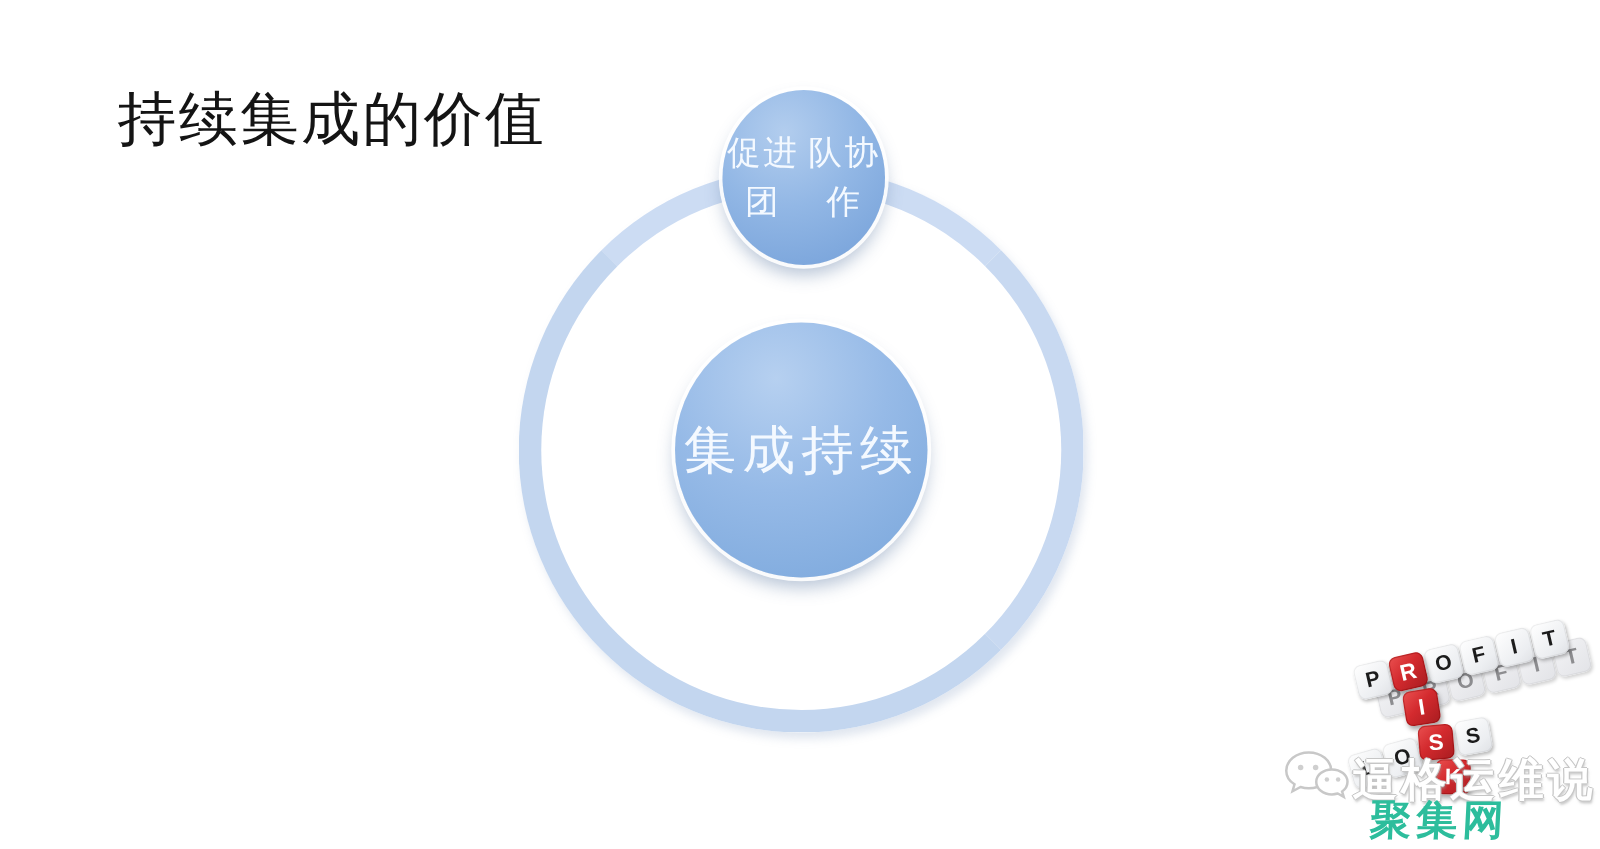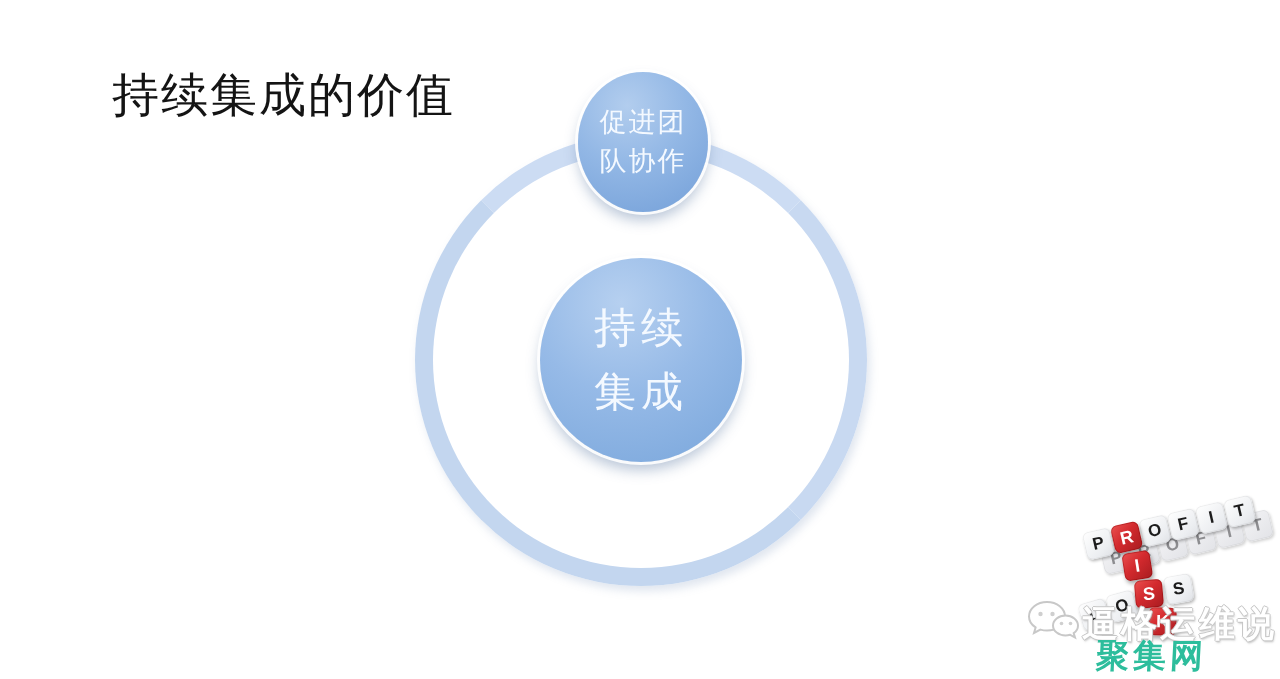--- a/index.html
+++ b/index.html
@@ -5,41 +5,41 @@
   * { margin:0; padding:0; box-sizing:border-box; }
   html,body { background:#ffffff; }
   body { font-family:"Liberation Sans","DejaVu Sans",sans-serif; }
   .stage {
     position:relative; width:1280px; height:679px;
     background:#ffffff; overflow:hidden;
   }
 
   
   .slide-title {
-    position:absolute; left:112px; top:64px;
+    position:absolute; left:94px; top:64px;
     font-family:"DejaVu Serif","Liberation Serif",serif;
     font-size:47px; font-weight:500; color:#141414;
     letter-spacing:2px; white-space:nowrap;
   }
 
   
   .ring {
     position:absolute; left:415px; top:134px;
     width:452px; height:452px; border-radius:50%;
     border:18px solid #c3d6ef;
     border-top-color:#ccdcf3; border-right-color:#c8d9f1;
     box-shadow:3px 5px 8px rgba(130,155,190,0.25);
     z-index:1;
   }
 
   
   .node {
     position:absolute; border-radius:50%;
-    display:flex; flex-direction:column; align-items:center; justify-content:center;
-    color:#f4f9ff; text-align:left; z-index:2;
+    display:flex; flex-direction:row; align-items:center; justify-content:center;
+    color:#f4f9ff; text-align:center; z-index:2;
     background:radial-gradient(circle at 38% 24%, #b2cdee 0%, #92b7e5 45%, #739fd8 100%);
     box-shadow:0 0 0 3px rgba(255,255,255,0.9), 0 8px 14px rgba(95,125,165,0.45);
   }
   .node-center {
     left:540px; top:258px; width:202px; height:204px;
     font-size:42px; line-height:64px; letter-spacing:5px;
     background:radial-gradient(circle at 40% 22%, #b6d0f0 0%, #96baе7 45%, #79a6db 100%);
     background:radial-gradient(circle at 40% 22%, #b6d0f0 0%, #96bae7 45%, #79a6db 100%);
   }
   .node-sat { font-size:27px; line-height:39px; letter-spacing:2px; }
@@ -92,22 +92,22 @@
 </head>
 <body>
 
 <div class="stage">
 
   <h1 class="slide-title">持续集成的价值</h1>
 
   <div class="ring"></div>
 
   <div class="node node-center">
+    <span class="ln">集成</span>
     <span class="ln">持续</span>
-    <span class="ln">集成</span>
   </div>
 
   <div class="node node-sat node-top">
     <span class="ln">促进团</span>
     <span class="ln">队协作</span>
   </div>
 
   <div class="dice-wrap">
 
     <div class="die back" style="left:16px;top:44px">P</div>

